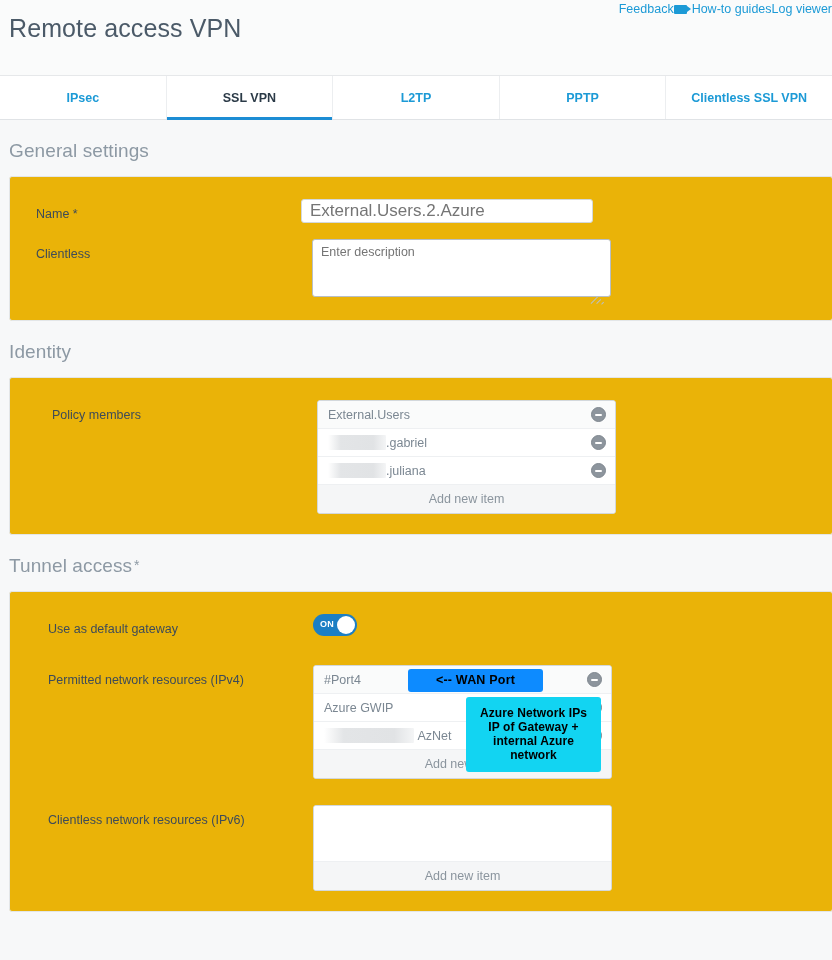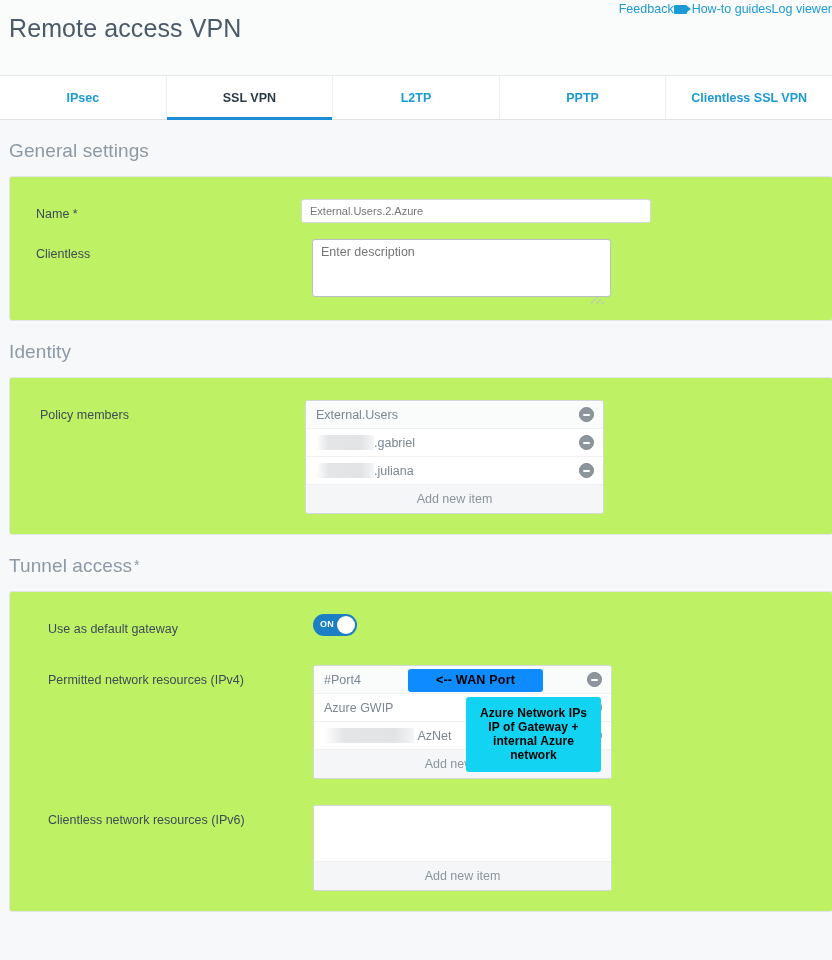--- a/index.html
+++ b/index.html
@@ -110,21 +110,21 @@
     padding: 20px 0 14px 9px;
     letter-spacing: .1px;
   }
   .section-title .req {
     color: #8d99a4;
     font-size: 14px;
     vertical-align: 2px;
     margin-left: 2px;
   }
   .card {
-    background: #bef264;
+    background: #eab308;
     border: 1px solid #e3e6e8;
     border-radius: 3px;
     margin-left: 9px;
     margin-right: -1px;
   }
   .field-row {
     display: flex;
     align-items: flex-start;
     padding: 0 0 0 26px;
   }
@@ -133,27 +133,27 @@
     flex: 0 0 265px;
     font-size: 12.5px;
     color: #3e4b58;
     padding-top: 7px;
     line-height: 1.3;
   }
   .field-control { flex: 1; }
 
   
   .text-input {
-    width: 350px;
+    width: 292px;
     height: 24px;
     border: 1px solid #d3d8dc;
     border-radius: 3px;
     background: #fff;
     font-family: "Liberation Sans", sans-serif;
-    font-size: 11px;
+    font-size: 17px;
     color: #9aa4ad;
     padding: 0 8px;
     outline: none;
   }
   .text-area {
     width: 299px;
     height: 58px;
     border: 1px solid #b8bfc6;
     border-radius: 3px;
     background: #fff;
@@ -355,21 +355,21 @@
           <i style="top:9px;width:6px;transform:rotate(-45deg) translate(0,4px)"></i>
           <i style="top:9px;width:3px;transform:rotate(-45deg) translate(0,8px)"></i>
         </span>
       </div>
     </div>
   </div>
 </div>
 
 <div class="section-title">Identity</div>
 
-<div class="card" style="padding:22px 0 20px 4px;">
+<div class="card" style="padding:22px 0 20px 16px;">
   <div class="field-row">
     <div class="field-label">Policy members</div>
     <div class="field-control">
       <div class="list-widget">
 
         <div class="list-item shaded">
           <span class="item-text">External.Users</span>
           <span class="remove-btn"></span>
         </div>
 

